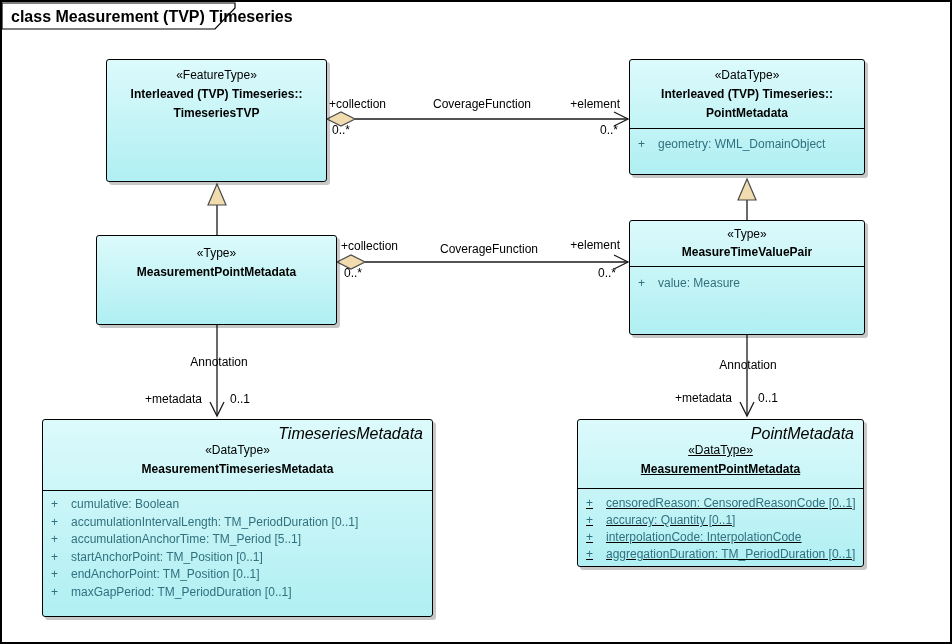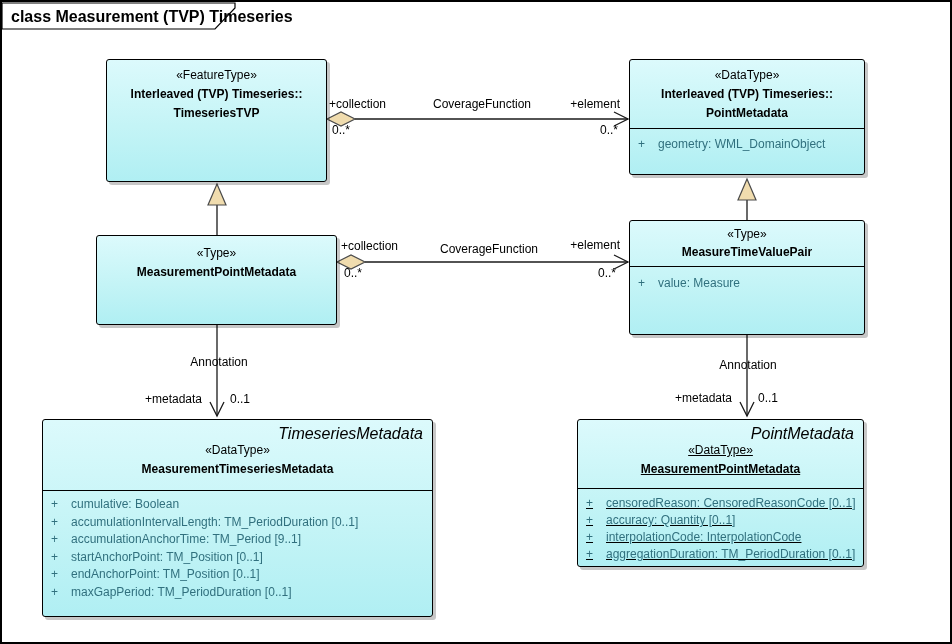--- a/index.html
+++ b/index.html
@@ -133,21 +133,21 @@
       <div class="attr-row">
         <span class="vis">+</span>
         <span>cumulative: Boolean</span>
       </div>
       <div class="attr-row">
         <span class="vis">+</span>
         <span>accumulationIntervalLength: TM_PeriodDuration [0..1]</span>
       </div>
       <div class="attr-row">
         <span class="vis">+</span>
-        <span>accumulationAnchorTime: TM_Period [9..1]</span>
+        <span>accumulationAnchorTime: TM_Period [5..1]</span>
       </div>
       <div class="attr-row">
         <span class="vis">+</span>
         <span>startAnchorPoint: TM_Position [0..1]</span>
       </div>
       <div class="attr-row">
         <span class="vis">+</span>
         <span>endAnchorPoint: TM_Position [0..1]</span>
       </div>
       <div class="attr-row">

